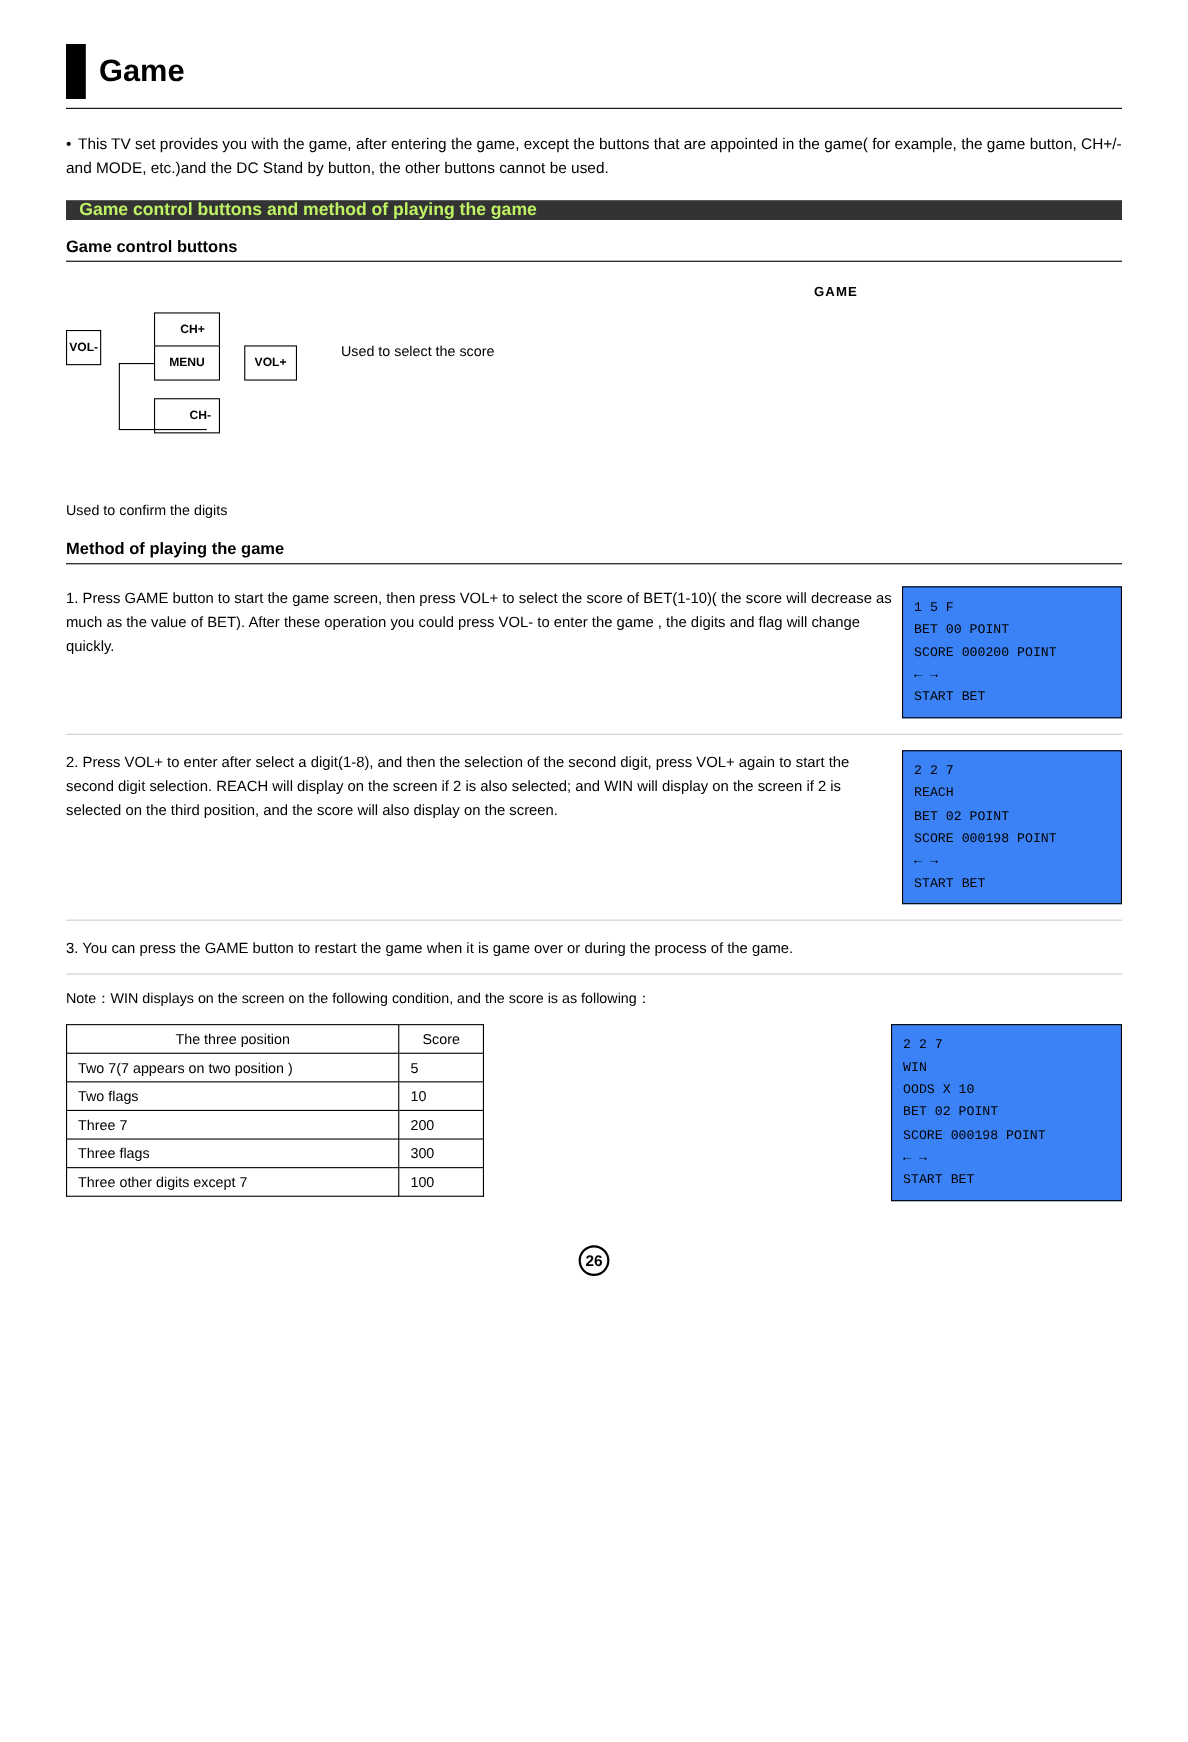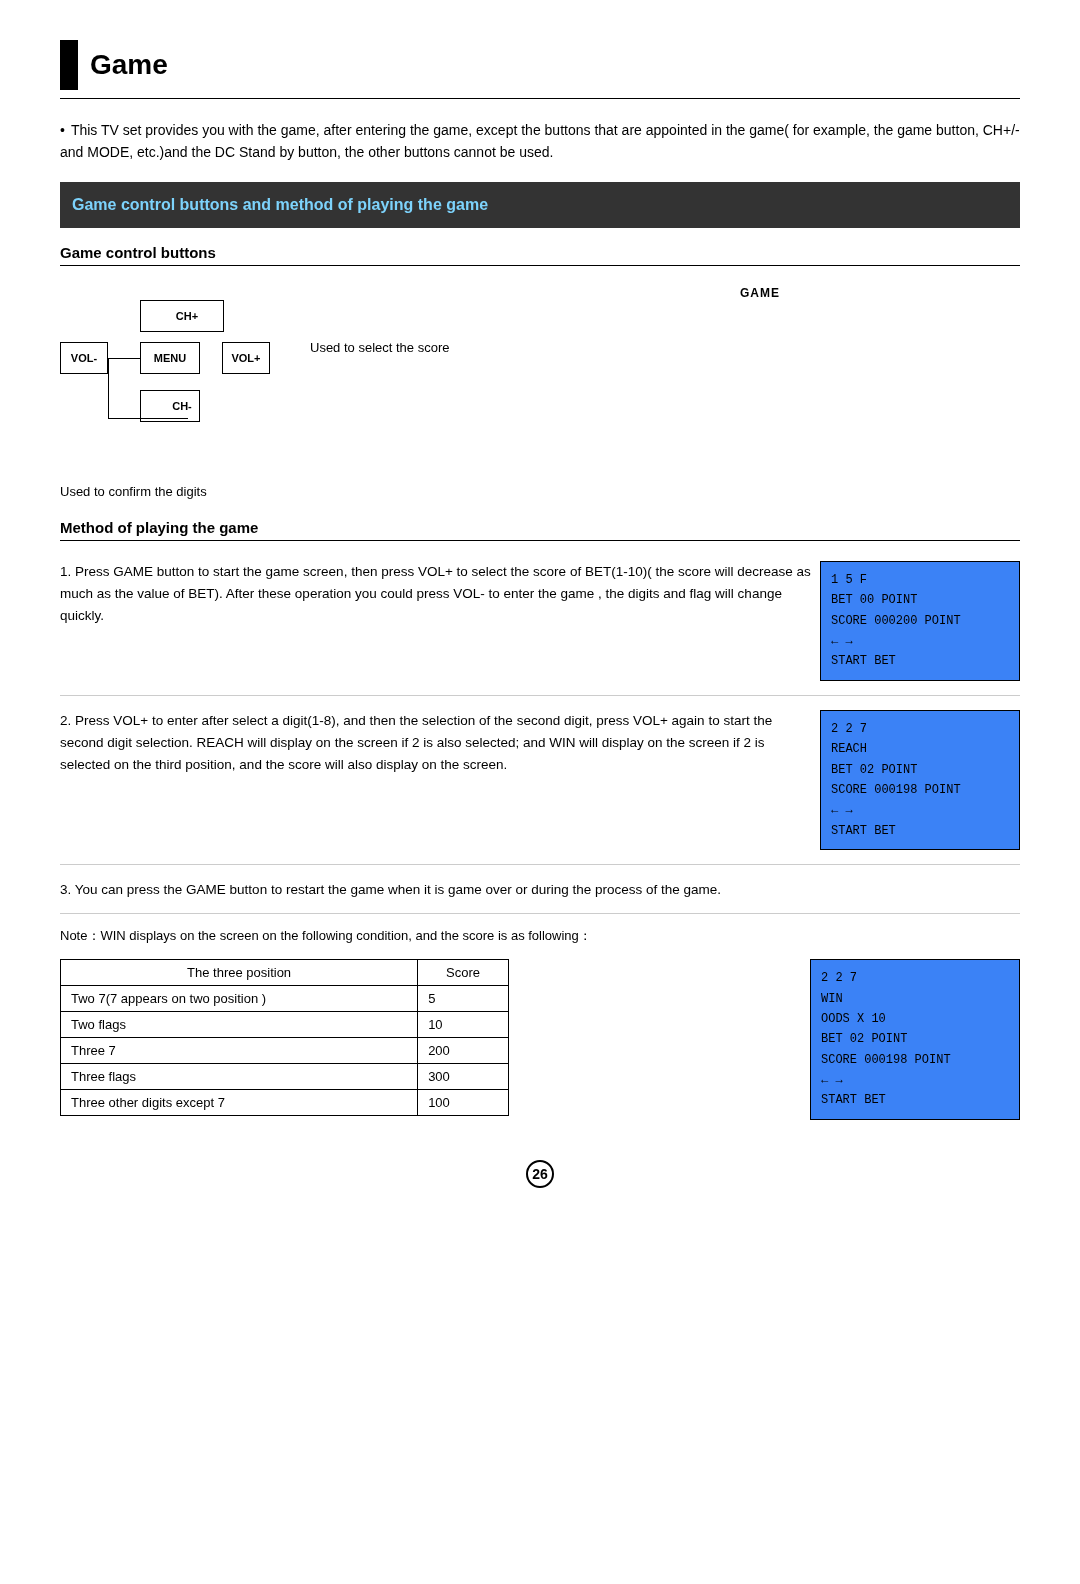--- a/index.html
+++ b/index.html
@@ -44,24 +44,24 @@
       line-height: 1.6;
     }
     .intro-text p::before {
       content: "•";
       margin-right: 6px;
     }
 
     
     .section-heading {
       background: #333;
-      color: #7dd3fc;
+      color: #bef264;
       font-size: 16px;
       font-weight: bold;
-      padding: 14px 12px;
+      padding: 0 12px;
       margin-bottom: 16px;
     }
 
     
     .sub-heading {
       font-size: 15px;
       font-weight: bold;
       border-bottom: 1px solid #000;
       padding-bottom: 4px;
       margin-bottom: 20px;
@@ -107,21 +107,21 @@
     }
 
     .note-block {
       font-size: 13px;
       line-height: 1.6;
       margin-bottom: 12px;
     }
 
     
     .score-table {
-      width: 449px;
+      width: 380px;
       border-collapse: collapse;
       font-size: 13px;
       margin-bottom: 20px;
     }
     .score-table th, .score-table td {
       border: 1px solid #000;
       padding: 5px 10px;
     }
     .score-table th {
       background: #fff;
@@ -207,23 +207,23 @@
 
 <div class="section-heading">Game control buttons and method of playing the game</div>
 
 <div class="sub-heading">Game control buttons</div>
 
 <div class="controls-full">
 
   <div class="dpad-area">
     <div style="position:relative; width:220px; height:180px; margin-top:10px;">
 
-      <div class="btn-box" style="width:84px;height:32px;top:4px;left:80px;padding-left:10px;">CH+</div>
-
-      <div class="btn-box" style="width:48px;height:32px;top:46px;left:0;">VOL-</div>
+      <div class="btn-box" style="width:60px;height:32px;top:16px;left:80px;padding-left:10px;">CH+</div>
+
+      <div class="btn-box" style="width:32px;height:32px;top:32px;left:0;">VOL-</div>
 
       <div class="btn-box" style="width:60px;height:32px;top:46px;left:80px;">MENU</div>
 
       <div class="btn-box" style="width:48px;height:32px;top:46px;left:162px;">VOL+</div>
 
       <div class="btn-box" style="width:60px;height:32px;top:94px;left:80px;padding-left:24px;">CH-</div>
 
       <div style="position:absolute;top:62px;left:48px;width:32px;height:1px;background:#000;"></div>
       <div style="position:absolute;top:62px;left:48px;width:1px;height:60px;background:#000;"></div>
       <div style="position:absolute;top:122px;left:48px;width:80px;height:1px;background:#000;"></div>

